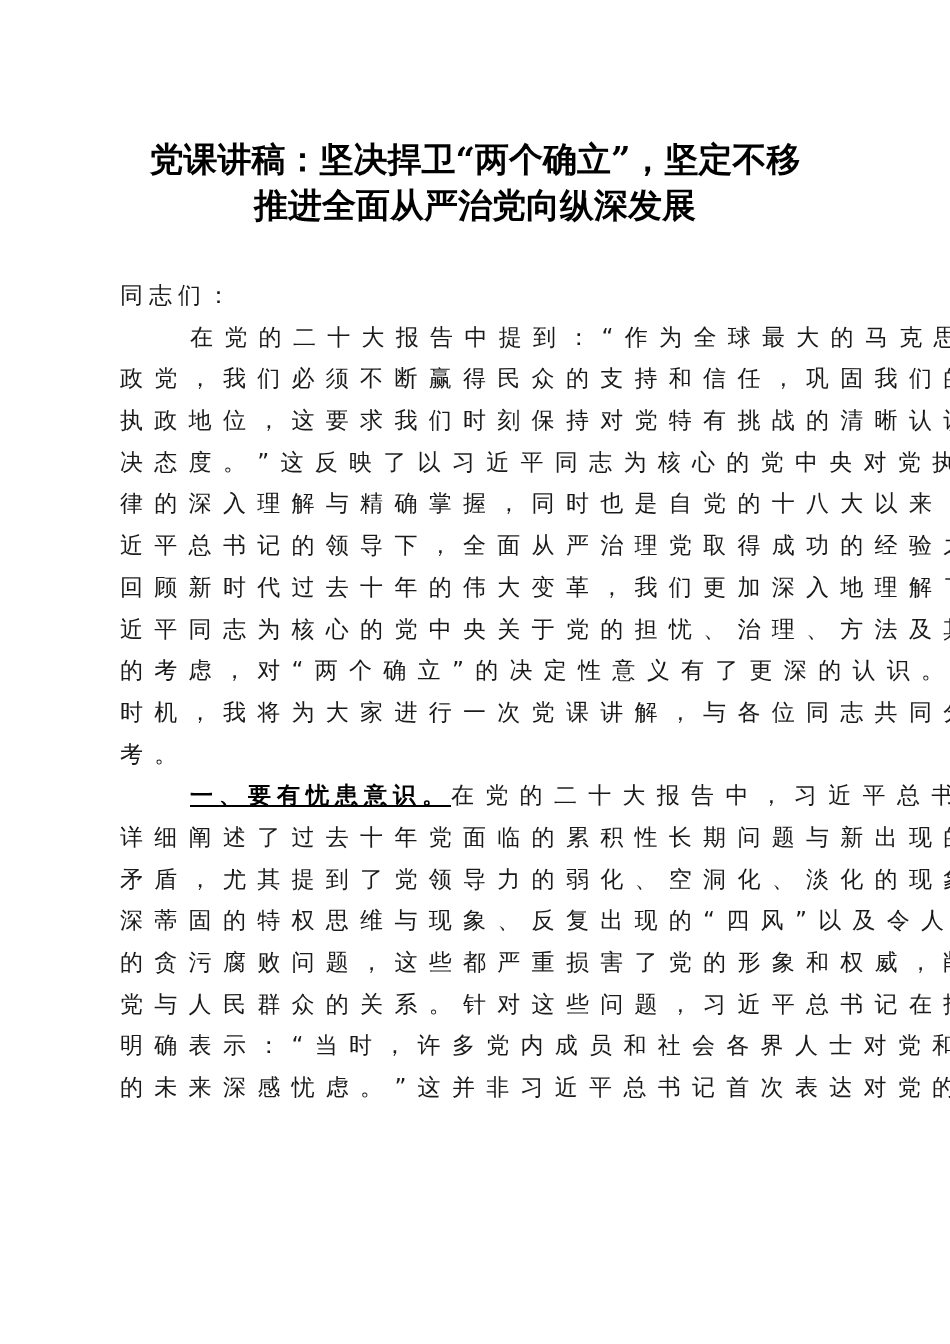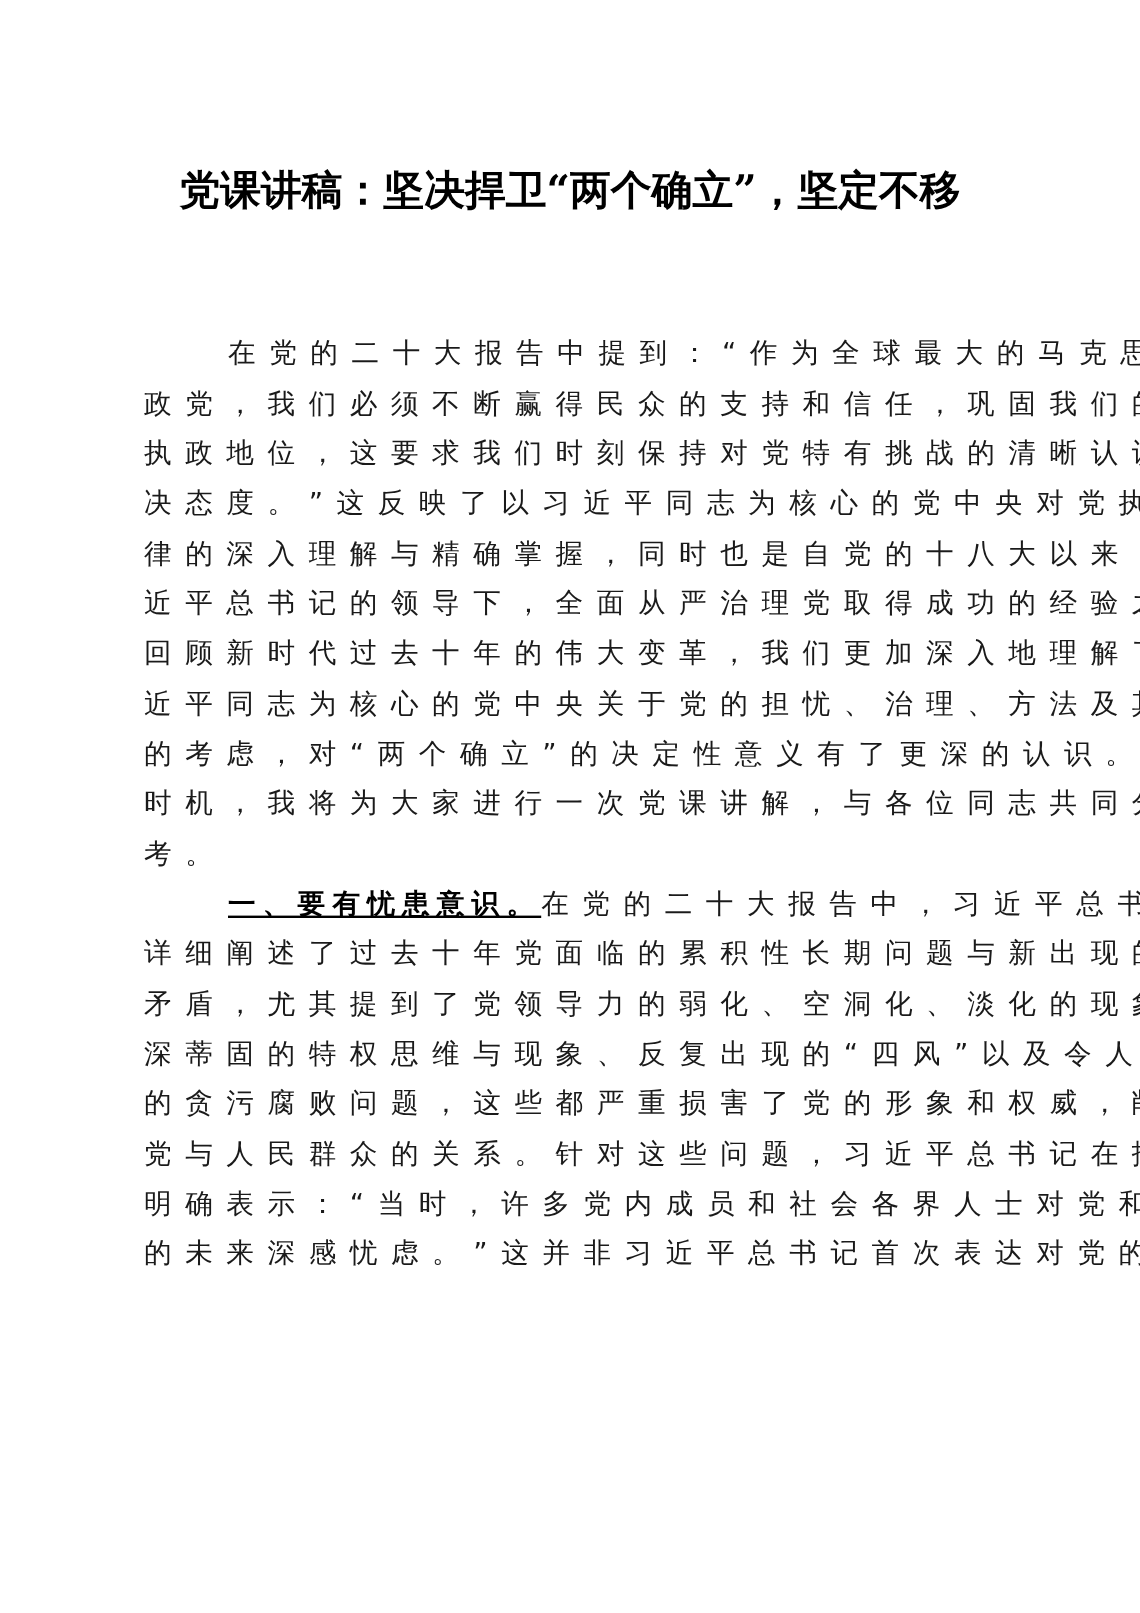--- a/index.html
+++ b/index.html
@@ -23,23 +23,25 @@
   .salute { letter-spacing: 6px; }
   .indent { padding-left: 70px; }
   .heading { font-weight: bold; letter-spacing: 6px; color: #000; text-decoration: underline; }
 </style>
 </head>
 <body>
 
 <div class="page">
   <div class="title">
     <div>党课讲稿：坚决捍卫“两个确立”，坚定不移</div>
+    <div>推进全面从严治党向纵深发展</div>
   </div>
 
   <div class="body">
+    <span class="line salute">同志们：</span>
 
     <div>
       <span class="line indent">在党的二十大报告中提到：“作为全球最大的马克思主义</span>
       <span class="line">政党，我们必须不断赢得民众的支持和信任，巩固我们的长期</span>
       <span class="line">执政地位，这要求我们时刻保持对党特有挑战的清晰认识和坚</span>
       <span class="line">决态度。”这反映了以习近平同志为核心的党中央对党执政规</span>
       <span class="line">律的深入理解与精确掌握，同时也是自党的十八大以来，在习</span>
       <span class="line">近平总书记的领导下，全面从严治理党取得成功的经验之谈。</span>
       <span class="line">回顾新时代过去十年的伟大变革，我们更加深入地理解了以习</span>
       <span class="line">近平同志为核心的党中央关于党的担忧、治理、方法及其效果</span>

